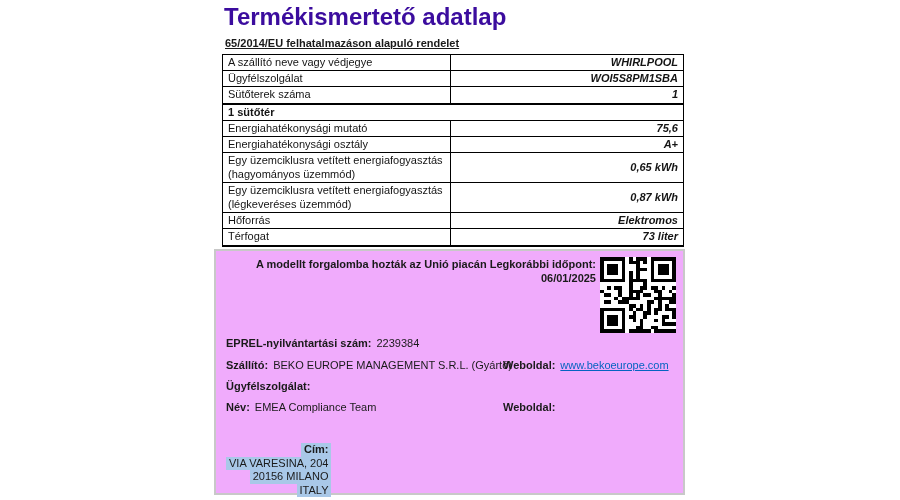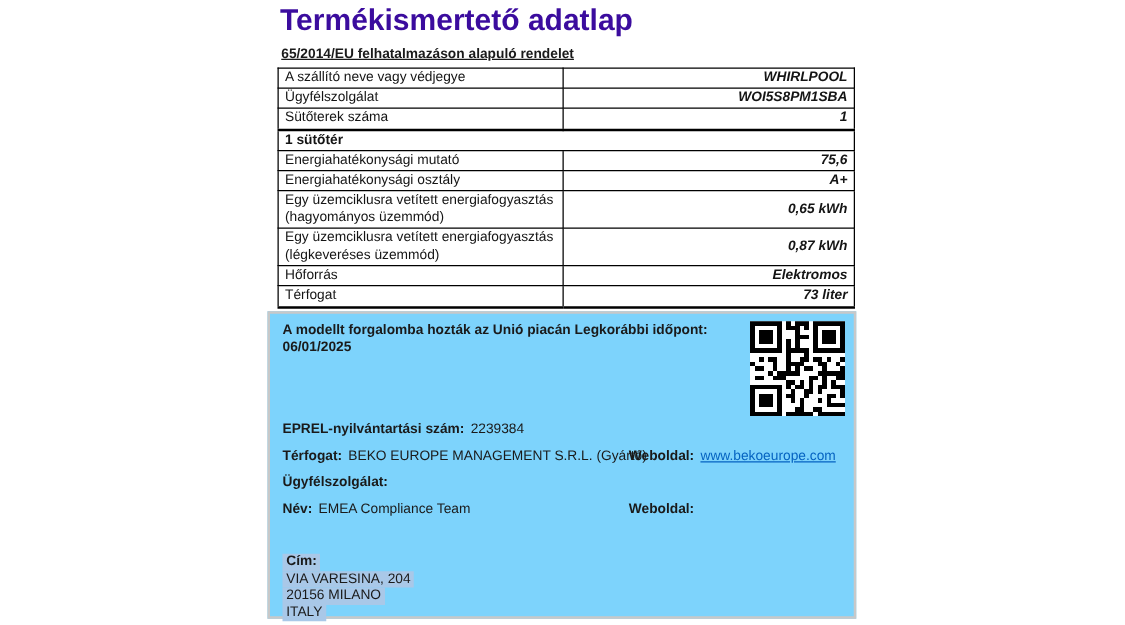--- a/index.html
+++ b/index.html
@@ -14,21 +14,21 @@
   .doc-table td{border:1px solid var(--border-dark,#000);font-size:11px;line-height:1.2;
                 padding:1px 5px;color:#141414;vertical-align:middle;}
   .doc-table td.lbl{width:217px;}
   .doc-table td.val{width:222px;text-align:right;font-weight:bold;font-style:italic;}
   .doc-table tr.section td{border-top:2px solid var(--border-dark,#000);font-weight:bold;}
   .doc-table tr.last td{border-bottom:2px solid var(--border-dark,#000);}
   .doc-table tr.tall td{height:27px;}
   
   .info-box{position:absolute;left:214px;top:249px;width:471px;height:246px;
             border:2px solid var(--box-border,#c8c8c8);box-sizing:border-box;
-            font-size:11px;background:#7dd3fc;}
+            font-size:11px;background:#f0abfc;text-align:right;}
   .stmt{position:absolute;left:10px;top:7px;font-weight:bold;width:370px;line-height:1.25;}
   .qr{position:absolute;left:384px;top:6px;width:76px;height:76px;}
   .ib-row{position:absolute;left:0;width:100%;height:14px;}
   .cl{position:absolute;left:10px;white-space:nowrap;}
   .cr{position:absolute;left:287px;white-space:nowrap;}
   .bold{font-weight:bold;}
   .vgap{margin-left:5px;}
   a.link{color:var(--link-color,#0563c1);text-decoration:underline;cursor:pointer;}
   .hl{background:var(--highlight,#a9c8e8);padding:1px 3px;}
   .addr{position:absolute;left:10px;line-height:11.6px;}
@@ -228,21 +228,21 @@
       </svg>
 
     <div class="ib-row" style="top:86px">
       <span class="cl">
         <span class="bold">EPREL-nyilvántartási szám:</span><span class="vgap">2239384</span>
       </span>
     </div>
 
     <div class="ib-row" style="top:108px">
       <span class="cl">
-        <span class="bold">Térfogat:</span><span class="vgap">BEKO EUROPE MANAGEMENT S.R.L. (Gyártó)</span>
+        <span class="bold">Szállító:</span><span class="vgap">BEKO EUROPE MANAGEMENT S.R.L. (Gyártó)</span>
       </span>
       <span class="cr">
         <span class="bold">Weboldal:</span><a class="link vgap">www.bekoeurope.com</a>
       </span>
     </div>
 
     <div class="ib-row" style="top:129px">
       <span class="cl bold">Ügyfélszolgálat:</span>
     </div>
 

